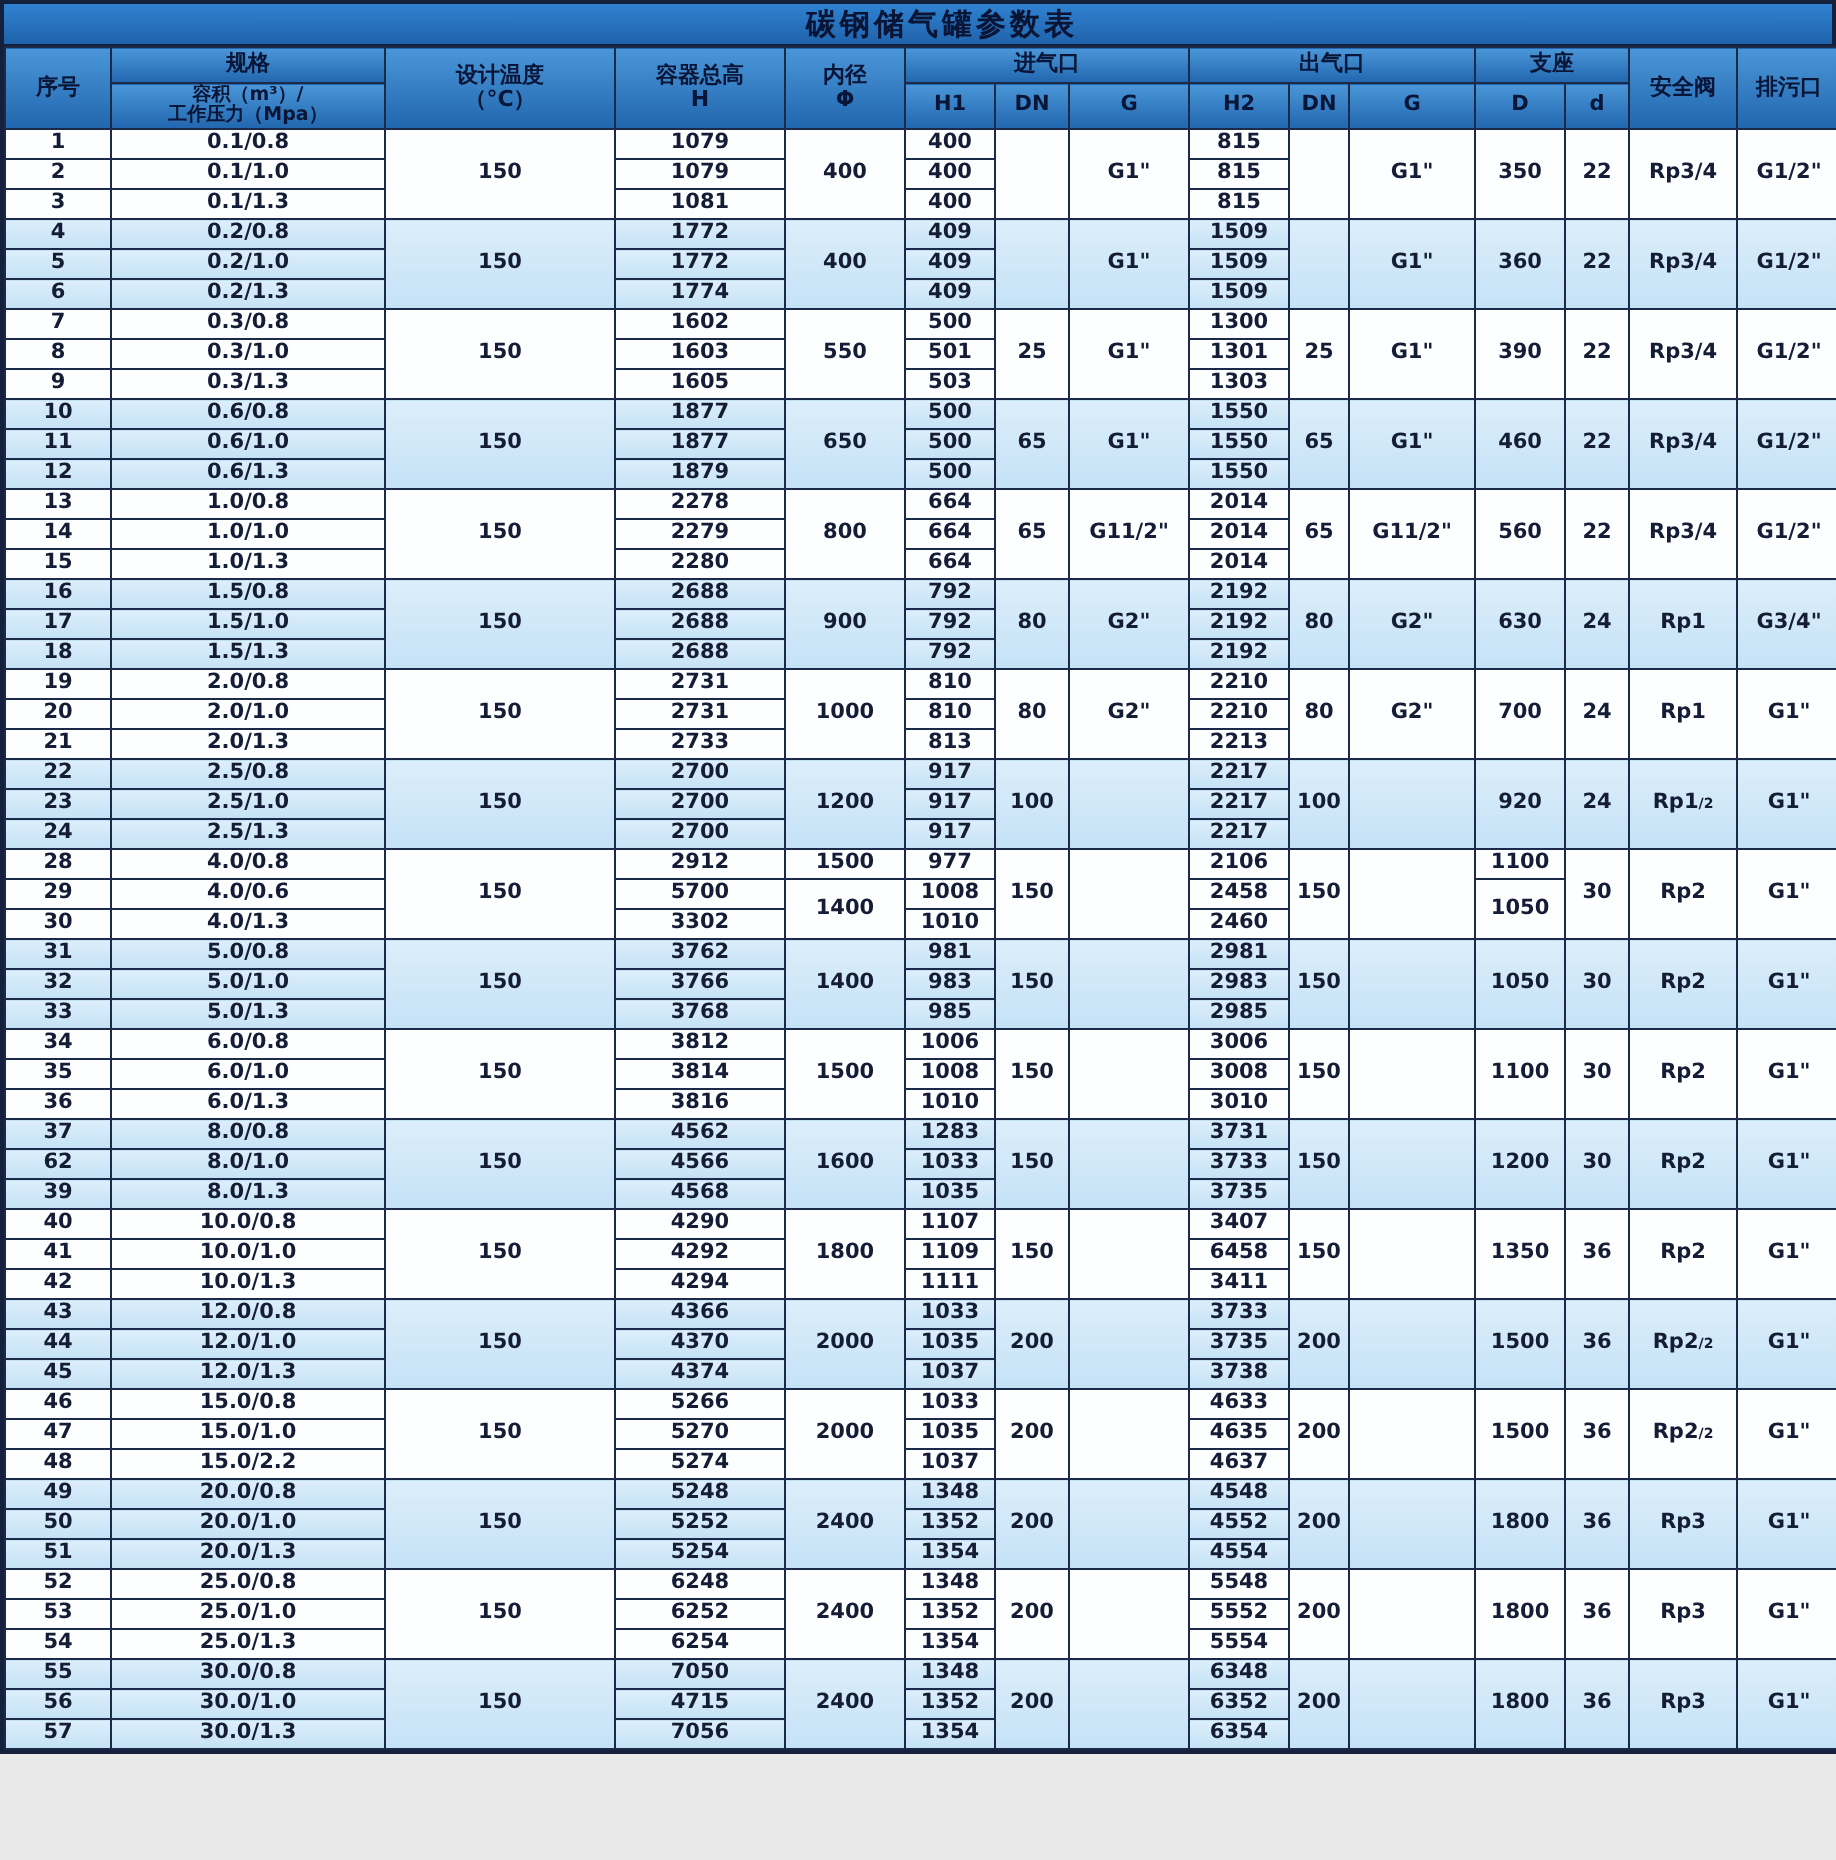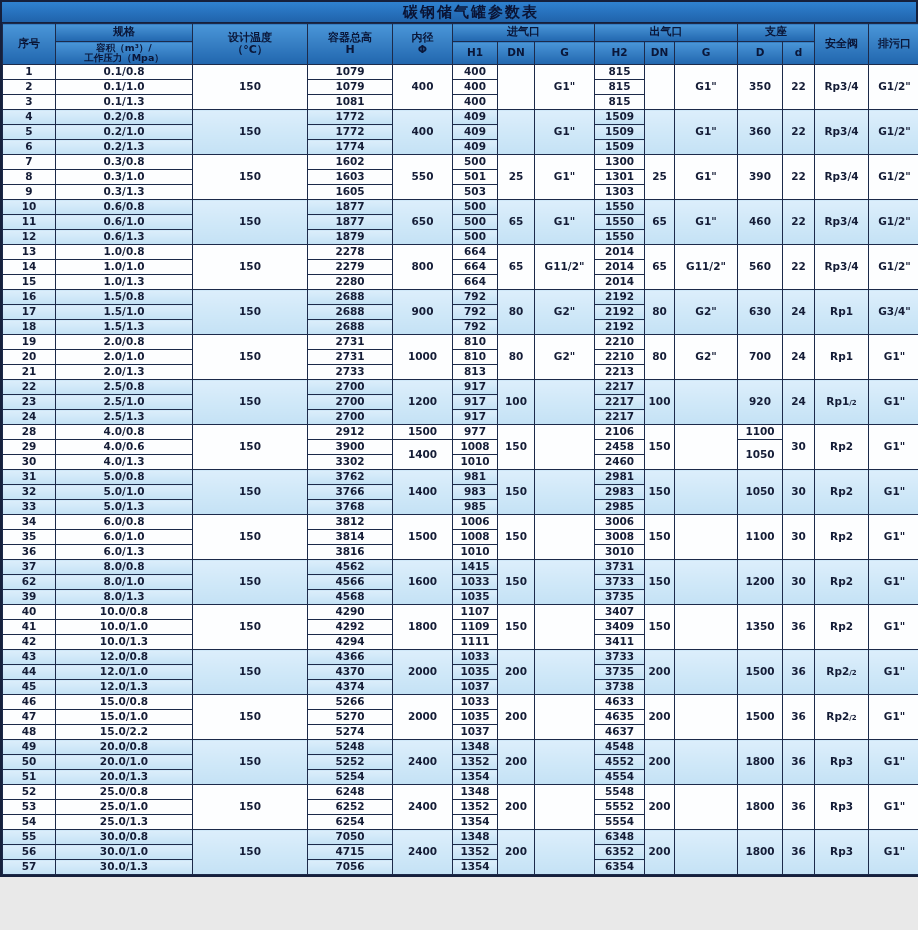--- a/index.html
+++ b/index.html
@@ -343,21 +343,21 @@
           <td rowspan="3">150</td>
           <td rowspan="3"></td>
           <td>1100</td>
           <td rowspan="3">30</td>
           <td rowspan="3" class="sv">Rp2</td>
           <td rowspan="3">G1"</td>
         </tr>
         <tr>
           <td>29</td>
           <td>4.0/0.6</td>
-          <td>3900</td>
+          <td>5700</td>
           <td rowspan="2">1400</td>
           <td>1008</td>
           <td>2458</td>
           <td rowspan="2">1050</td>
         </tr>
         <tr>
           <td>30</td>
           <td>4.0/1.3</td>
           <td>3302</td>
           <td>1010</td>
@@ -424,21 +424,21 @@
           <td>3816</td>
           <td>1010</td>
           <td>3010</td>
         </tr>
         <tr class="band">
           <td>37</td>
           <td>8.0/0.8</td>
           <td rowspan="3">150</td>
           <td>4562</td>
           <td rowspan="3">1600</td>
-          <td>1415</td>
+          <td>1283</td>
           <td rowspan="3">150</td>
           <td rowspan="3"></td>
           <td>3731</td>
           <td rowspan="3">150</td>
           <td rowspan="3"></td>
           <td rowspan="3">1200</td>
           <td rowspan="3">30</td>
           <td rowspan="3" class="sv">Rp2</td>
           <td rowspan="3">G1"</td>
         </tr>
@@ -471,21 +471,21 @@
           <td rowspan="3">1350</td>
           <td rowspan="3">36</td>
           <td rowspan="3" class="sv">Rp2</td>
           <td rowspan="3">G1"</td>
         </tr>
         <tr>
           <td>41</td>
           <td>10.0/1.0</td>
           <td>4292</td>
           <td>1109</td>
-          <td>3409</td>
+          <td>6458</td>
         </tr>
         <tr>
           <td>42</td>
           <td>10.0/1.3</td>
           <td>4294</td>
           <td>1111</td>
           <td>3411</td>
         </tr>
         <tr class="band">
           <td>43</td>

